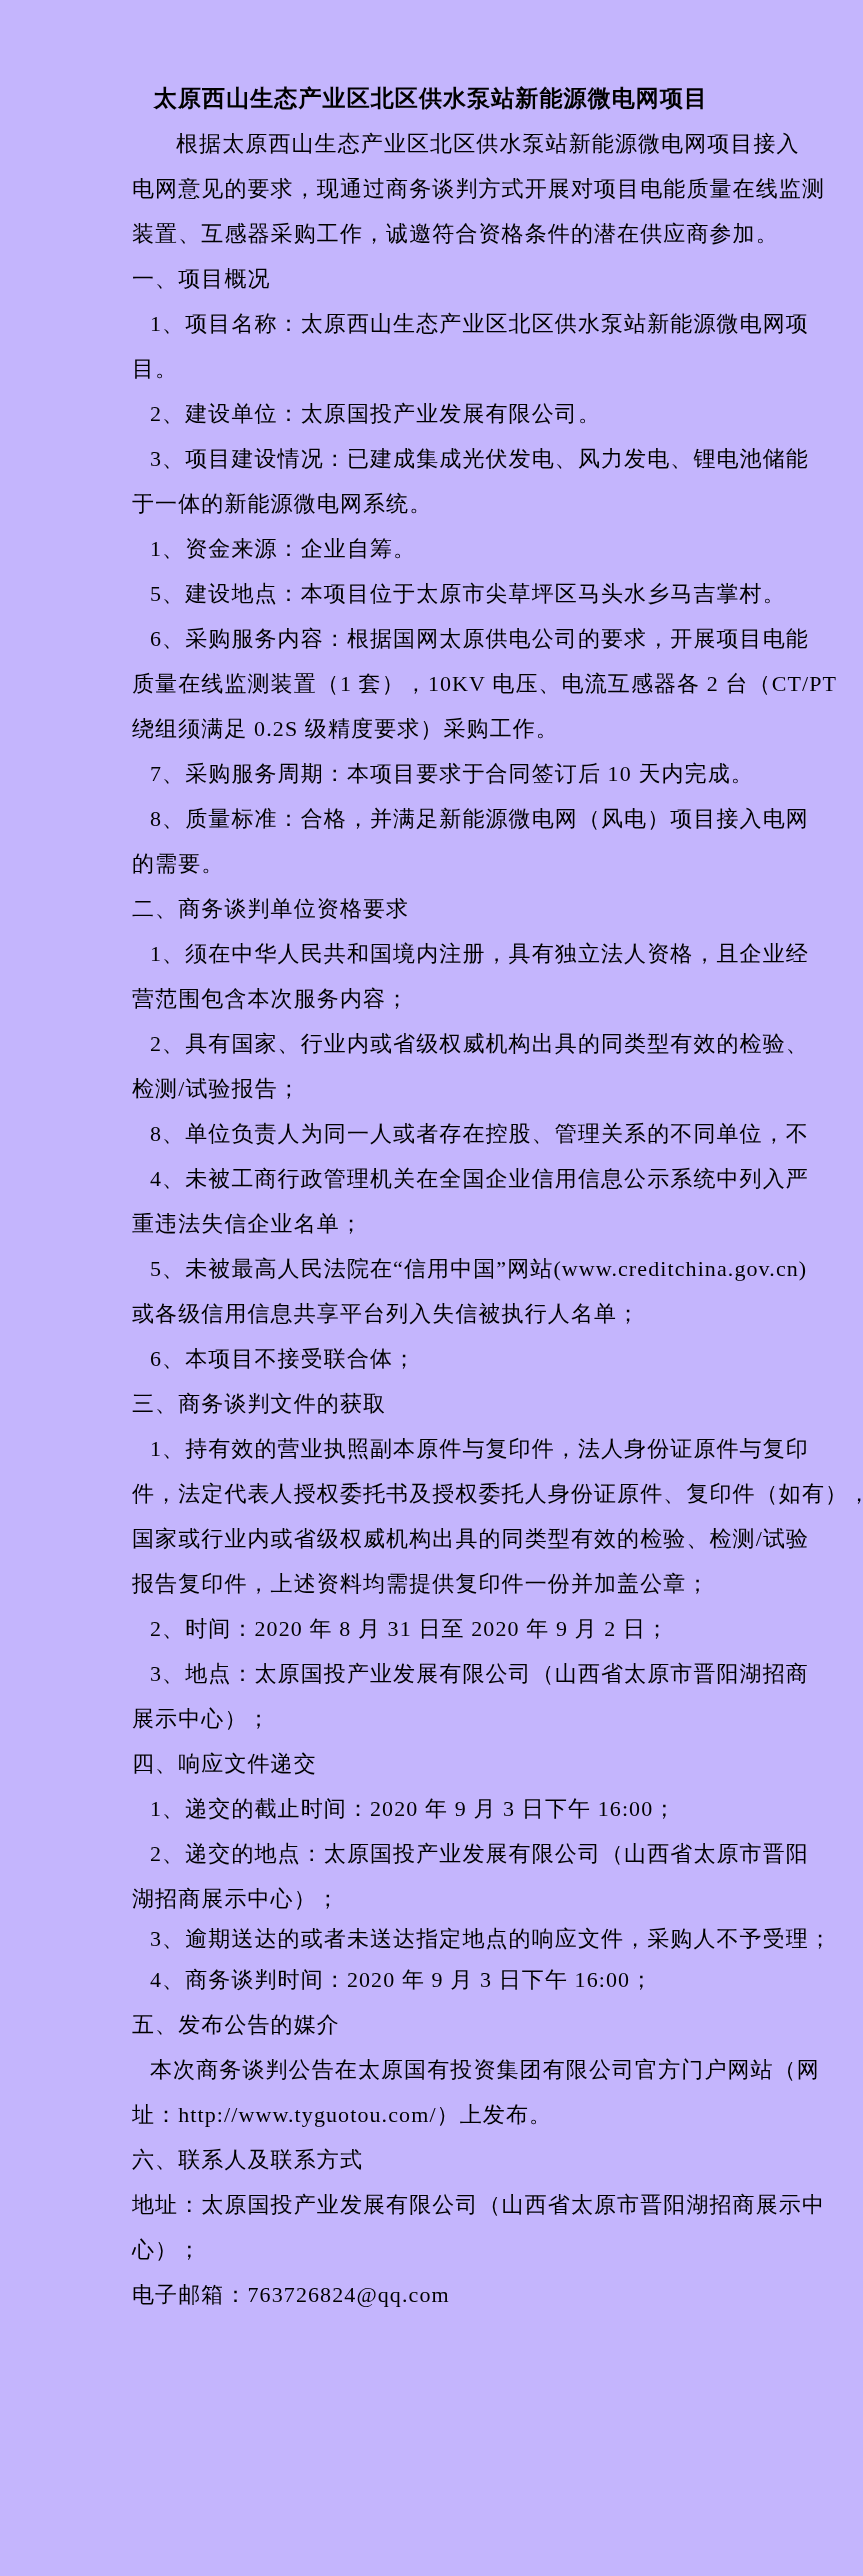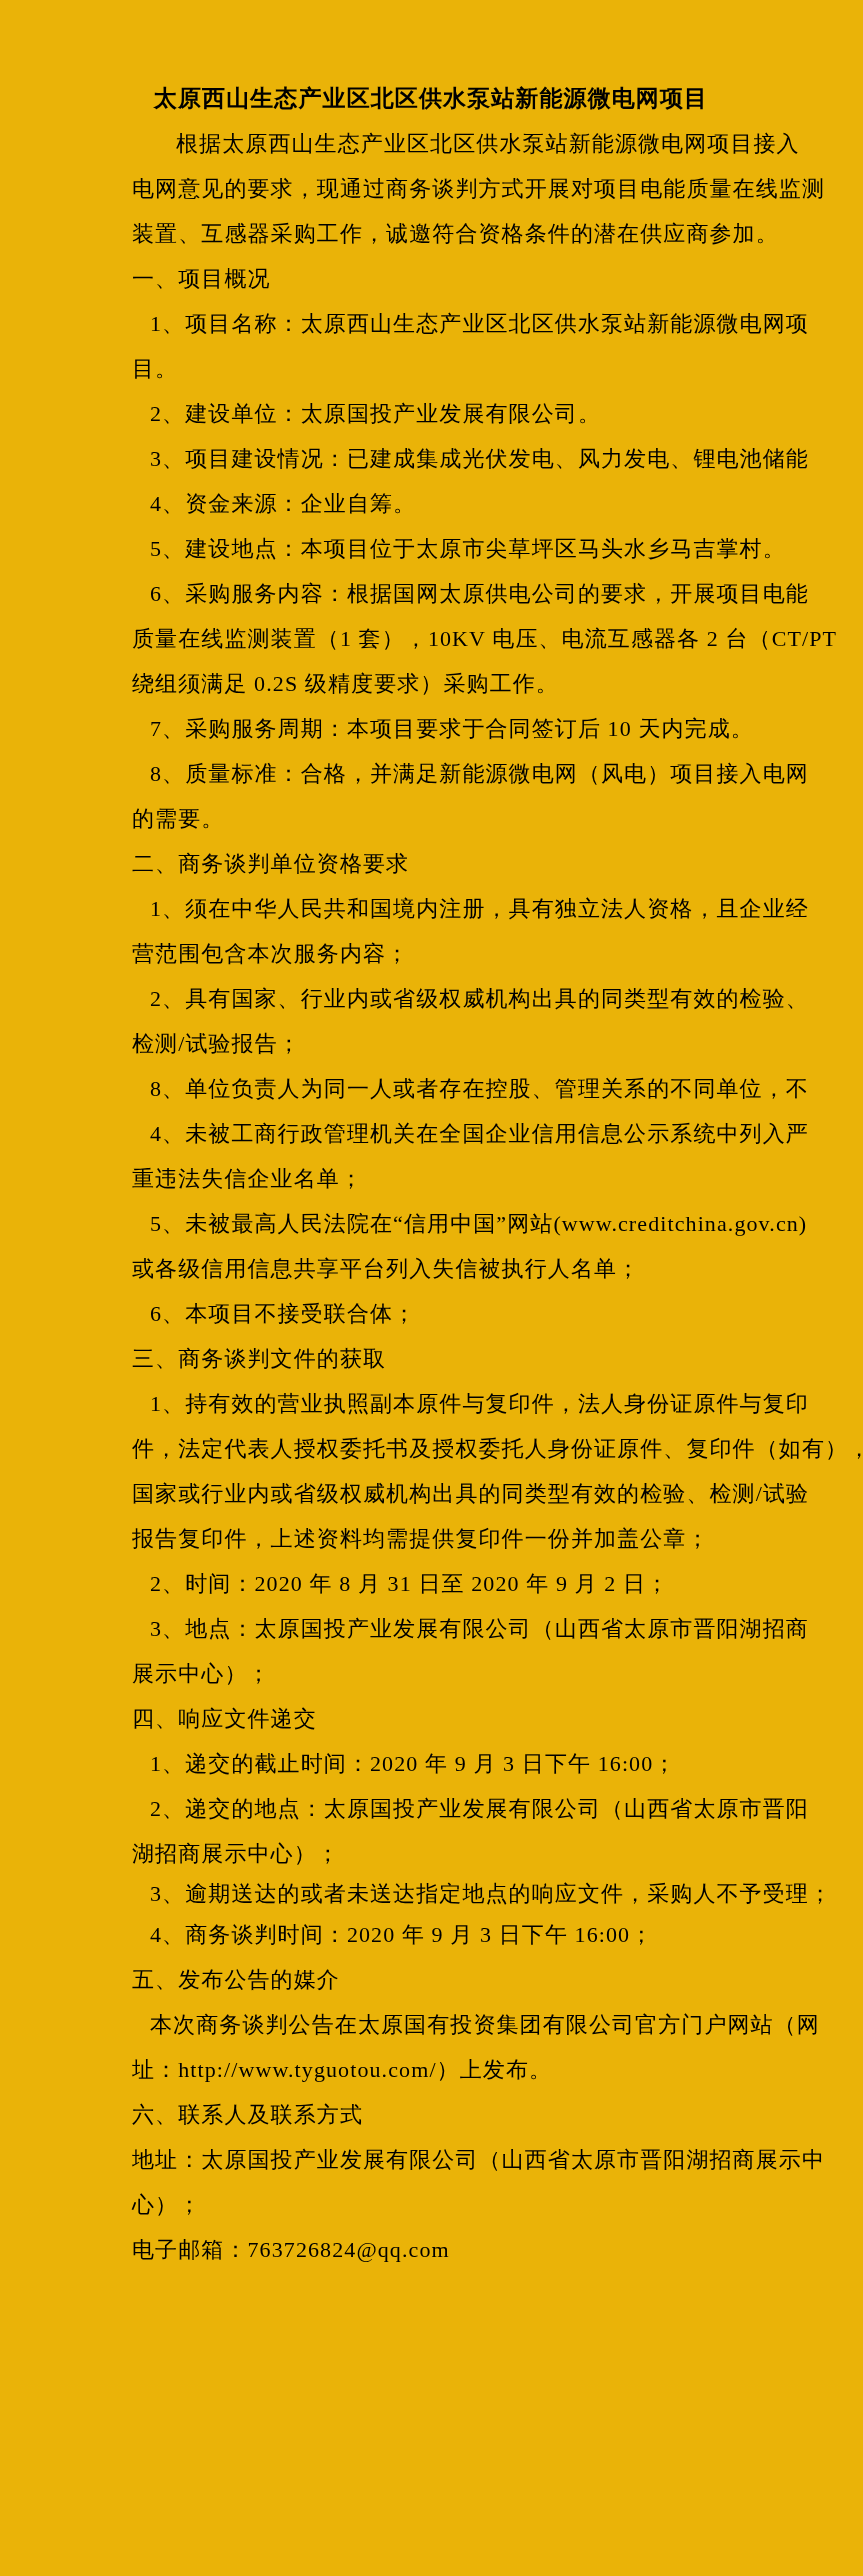--- a/index.html
+++ b/index.html
@@ -1,20 +1,20 @@
 <!DOCTYPE html>
 <html style="font-size:8.7px"><head>
 <meta charset="utf-8">
 <style>
   html, body { margin: 0; padding: 0; background: #ffffff; }
   .page {
     position: relative;
     width: 863px;
     height: 2576px;
-    background: #eab308;
+    background: #c4b5fd;
     color: #000000;
     font-family: "Liberation Serif", "DejaVu Serif", serif;
     overflow: hidden;
   }
   .doc {
     position: absolute;
     top: 76px;
     left: 132px;
     width: 649px;
   }
@@ -51,21 +51,22 @@
   <div class="doc" id="doc">
       <div class="line t">太原西山生态产业区北区供水泵站新能源微电网项目</div>
       <div class="line p">根据太原西山生态产业区北区供水泵站新能源微电网项目接入</div>
       <div class="line c">电网意见的要求，现通过商务谈判方式开展对项目电能质量在线监测</div>
       <div class="line c">装置、互感器采购工作，诚邀符合资格条件的潜在供应商参加。</div>
       <div class="line h">一、项目概况</div>
       <div class="line i">1、项目名称：太原西山生态产业区北区供水泵站新能源微电网项</div>
       <div class="line c">目。</div>
       <div class="line i">2、建设单位：太原国投产业发展有限公司。</div>
       <div class="line i">3、项目建设情况：已建成集成光伏发电、风力发电、锂电池储能</div>
-      <div class="line i">4、资金来源：企业自筹。</div>
+      <div class="line c">于一体的新能源微电网系统。</div>
+      <div class="line i">1、资金来源：企业自筹。</div>
       <div class="line i">5、建设地点：本项目位于太原市尖草坪区马头水乡马吉掌村。</div>
       <div class="line i">6、采购服务内容：根据国网太原供电公司的要求，开展项目电能</div>
       <div class="line c">质量在线监测装置（1 套），10KV 电压、电流互感器各 2 台（CT/PT</div>
       <div class="line c">绕组须满足 0.2S 级精度要求）采购工作。</div>
       <div class="line i">7、采购服务周期：本项目要求于合同签订后 10 天内完成。</div>
       <div class="line i">8、质量标准：合格，并满足新能源微电网（风电）项目接入电网</div>
       <div class="line c">的需要。</div>
       <div class="line h">二、商务谈判单位资格要求</div>
       <div class="line i">1、须在中华人民共和国境内注册，具有独立法人资格，且企业经</div>
       <div class="line c">营范围包含本次服务内容；</div>

